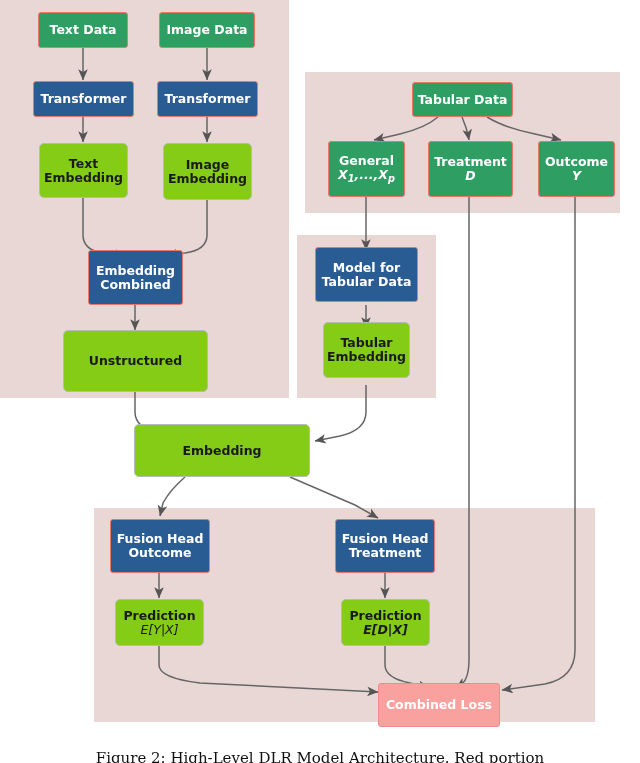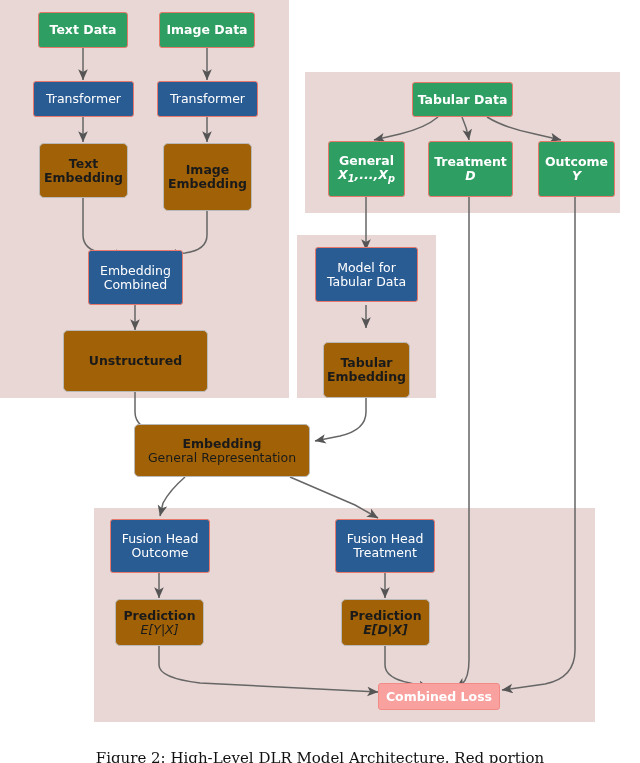--- a/index.html
+++ b/index.html
@@ -42,26 +42,26 @@
     border: 1.4px solid #e8796a;
     color: #ffffff;
     font-weight: bold;
     font-size: 12.5px;
   }
   
   .n-blue {
     background: #2a5c94;
     border: 1.4px solid #e8796a;
     color: #ffffff;
-    font-weight: normal;
+    font-weight: bold;
     font-size: 12.5px;
   }
   
   .n-grey {
-    background: #a16207;
+    background: #84cc16;
     border: 1.1px solid #b9b9b9;
     color: #1a1a1a;
     font-weight: bold;
     font-size: 12.5px;
     border-radius: 5px;
   }
   
   .n-loss {
     background: #f9a19f;
     border: 1.2px solid #f28b88;
@@ -177,21 +177,21 @@
 
   <div class="node n-blue" style="left:157px; top:81px; width:101px; height:36px;">
     <span class="l1">Transformer</span>
   </div>
 
   <div class="node n-grey" style="left:39px; top:143px; width:89px; height:55px;">
     <span class="l1">Text</span>
     <span class="l2">Embedding</span>
   </div>
 
-  <div class="node n-grey" style="left:163px; top:143px; width:89px; height:68px;">
+  <div class="node n-grey" style="left:163px; top:143px; width:89px; height:57px;">
     <span class="l1">Image</span>
     <span class="l2">Embedding</span>
   </div>
 
   <div class="node n-blue" style="left:88px; top:250px; width:95px; height:55px;">
     <span class="l1">Embedding</span>
     <span class="l2">Combined</span>
   </div>
 
   <div class="node n-grey" style="left:63px; top:330px; width:145px; height:62px;">
@@ -215,28 +215,27 @@
   <div class="node n-green" style="left:538px; top:141px; width:77px; height:56px;">
     <span class="l1">Outcome</span>
     <span class="l2 sub-italic">Y</span>
   </div>
 
   <div class="node n-blue" style="left:315px; top:247px; width:103px; height:55px;">
     <span class="l1">Model for</span>
     <span class="l2">Tabular Data</span>
   </div>
 
-  <div class="node n-grey" style="left:323px; top:342px; width:87px; height:56px;">
+  <div class="node n-grey" style="left:323px; top:322px; width:87px; height:56px;">
     <span class="l1">Tabular</span>
     <span class="l2">Embedding</span>
   </div>
 
   <div class="node n-grey" style="left:134px; top:424px; width:176px; height:53px;">
     <span class="l1">Embedding</span>
-    <span class="l2" style="font-weight:normal">General Representation</span>
   </div>
 
   <div class="node n-blue" style="left:110px; top:519px; width:100px; height:54px;">
     <span class="l1">Fusion Head</span>
     <span class="l2">Outcome</span>
   </div>
 
   <div class="node n-blue" style="left:335px; top:519px; width:100px; height:54px;">
     <span class="l1">Fusion Head</span>
     <span class="l2">Treatment</span>
@@ -245,19 +244,19 @@
   <div class="node n-grey" style="left:115px; top:599px; width:89px; height:47px;">
     <span class="l1">Prediction</span>
     <span class="l2 sub-italic" style="font-weight:normal">E[Y|X]</span>
   </div>
 
   <div class="node n-grey" style="left:341px; top:599px; width:89px; height:47px;">
     <span class="l1">Prediction</span>
     <span class="l2 sub-italic" style="font-weight:bold">E[D|X]</span>
   </div>
 
-  <div class="node n-loss" style="left:378px; top:683px; width:122px; height:27px;">
+  <div class="node n-loss" style="left:378px; top:683px; width:122px; height:44px;">
     <span class="l1">Combined Loss</span>
   </div>
 
   <div class="caption" style="top:749px;">Figure 2:  High-Level DLR Model Architecture.  Red portion</div>
 
 </div>
 
 </body></html>

